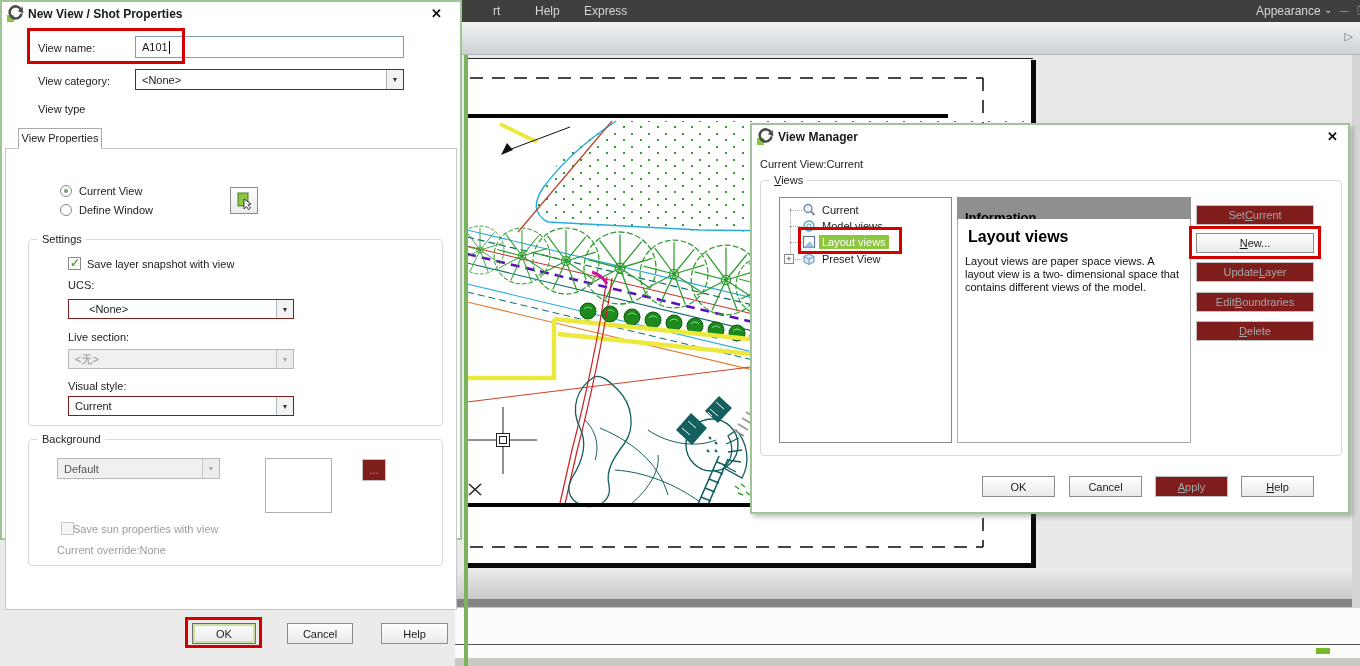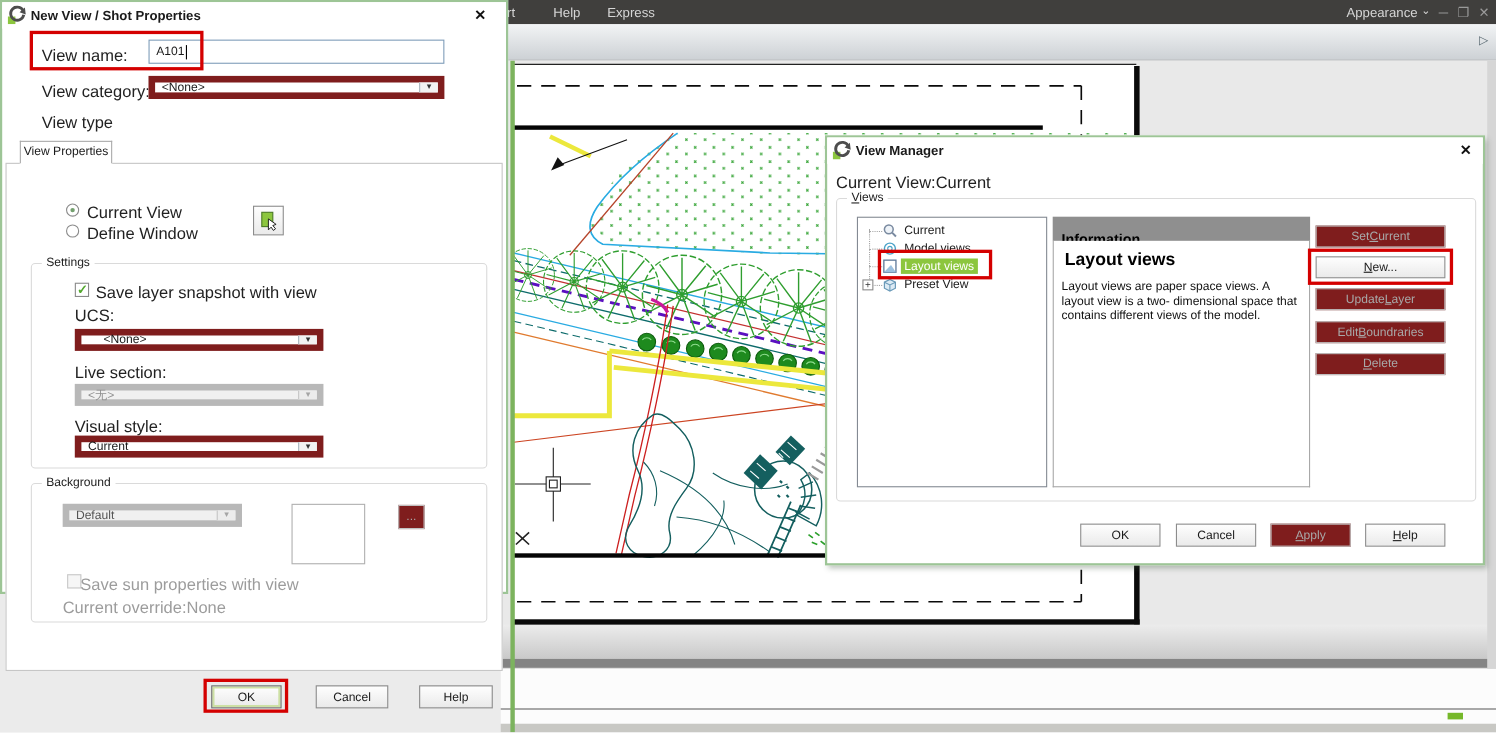--- a/index.html
+++ b/index.html
@@ -1,43 +1,43 @@
 <!DOCTYPE html>
 <html><head>
 <meta charset="utf-8">
 <style>
   * { margin:0; padding:0; box-sizing:border-box; }
   body { font-family:"Liberation Sans", sans-serif; }
   .screen { position:relative; width:1360px; height:666px; overflow:hidden; background:#ebebeb; font-size:11px; color:#1a1a1a; }
 
   
   .titlebar { position:absolute; left:0; top:0; width:1360px; height:22px; background:#403f3d; z-index:1; }
-  .titlebar span { position:absolute; top:4px; color:#d6d6d6; font-size:12px; }
+  .titlebar span { position:absolute; top:4px; color:#d6d6d6; font-size:12px;padding-left:32px; }
   .ribbon { position:absolute; left:0; top:22px; width:1360px; height:33px; background:linear-gradient(#f2f4f5,#cdd1d5); border-bottom:1px solid #b3b7ba; z-index:1; }
   .ribbon-arrow { position:absolute; right:7px; top:8px; color:#5a6a72; font-size:11px; }
 
   
   .canvas-svg { position:absolute; left:455px; top:55px; z-index:2; }
 
   
   .dlg { position:absolute; background:#fff; border:2px solid #9dc596; z-index:10; }
   .dlg.nv { left:0; top:0; width:462px; height:540px; z-index:20; }
   .dlg.vm { left:750px; top:123px; width:600px; height:391px; box-shadow:3px 3px 5px rgba(60,80,60,.35); }
   .dlg-title { position:absolute; left:0; top:0; right:0; height:24px; background:#fff; }
   .dlg-title .ttl { position:absolute; left:26px; top:5px; font-size:12px; font-weight:bold; }
   .dlg-title .ico { position:absolute; left:5px; top:3px; }
   .dlg-close { position:absolute; top:4px; font-size:13px; font-weight:bold; color:#111; cursor:default; }
 
-  .lbl { position:absolute; font-size:15px; color:#222; white-space:nowrap; }
+  .lbl { position:absolute; font-size:11px; color:#222; white-space:nowrap; }
   .lbl.dim { color:#9c9c9c; }
 
   .field { position:absolute; border:1px solid #7f9db9; background:#fff; font-size:11px; display:flex; align-items:center; padding-left:6px; }
   .caret { display:inline-block; width:1px; height:13px; background:#000; margin-left:1px; }
 
-  .combo { position:absolute; border:6px solid #7f1d1d; background:#fff; font-size:11px; display:flex; align-items:stretch; }
+  .combo { position:absolute; border:1px solid #7f1d1d; background:#fff; font-size:11px; display:flex; align-items:stretch; }
   .combo .val { flex:1; display:flex; align-items:center; padding-left:6px; }
   .combo .val.indent { padding-left:20px; }
   .combo .arrow { width:17px; border-left:1px solid #a9b5bf; background:#f2f2f2; display:flex; align-items:center; justify-content:center; font-size:7px; color:#333; }
   .combo.disabled { border-color:#b8b8b8; background:#f0f0f0; }
   .combo.disabled .val { color:#8f8f8f; }
   .combo.disabled .arrow { color:#a5a5a5; background:#ececec; border-left-color:#c5c5c5; }
 
   .grp { position:absolute; border:1px solid #dadada; border-radius:4px; }
   .grp .legend { position:absolute; top:-7px; left:9px; background:#fff; padding:0 4px; font-size:11px; color:#222; }
 

